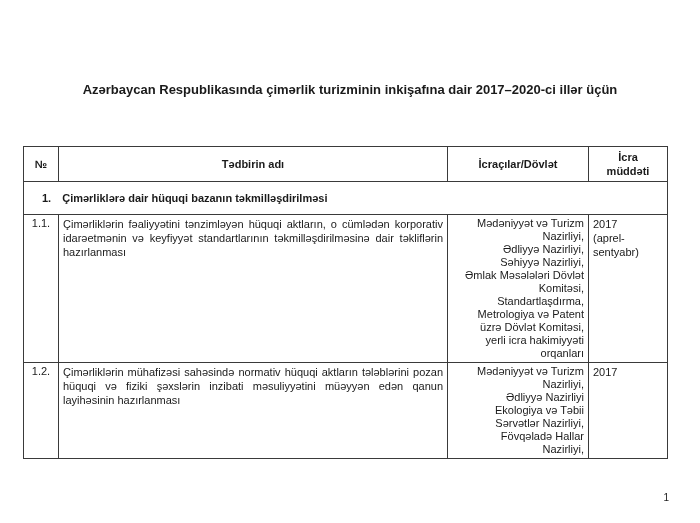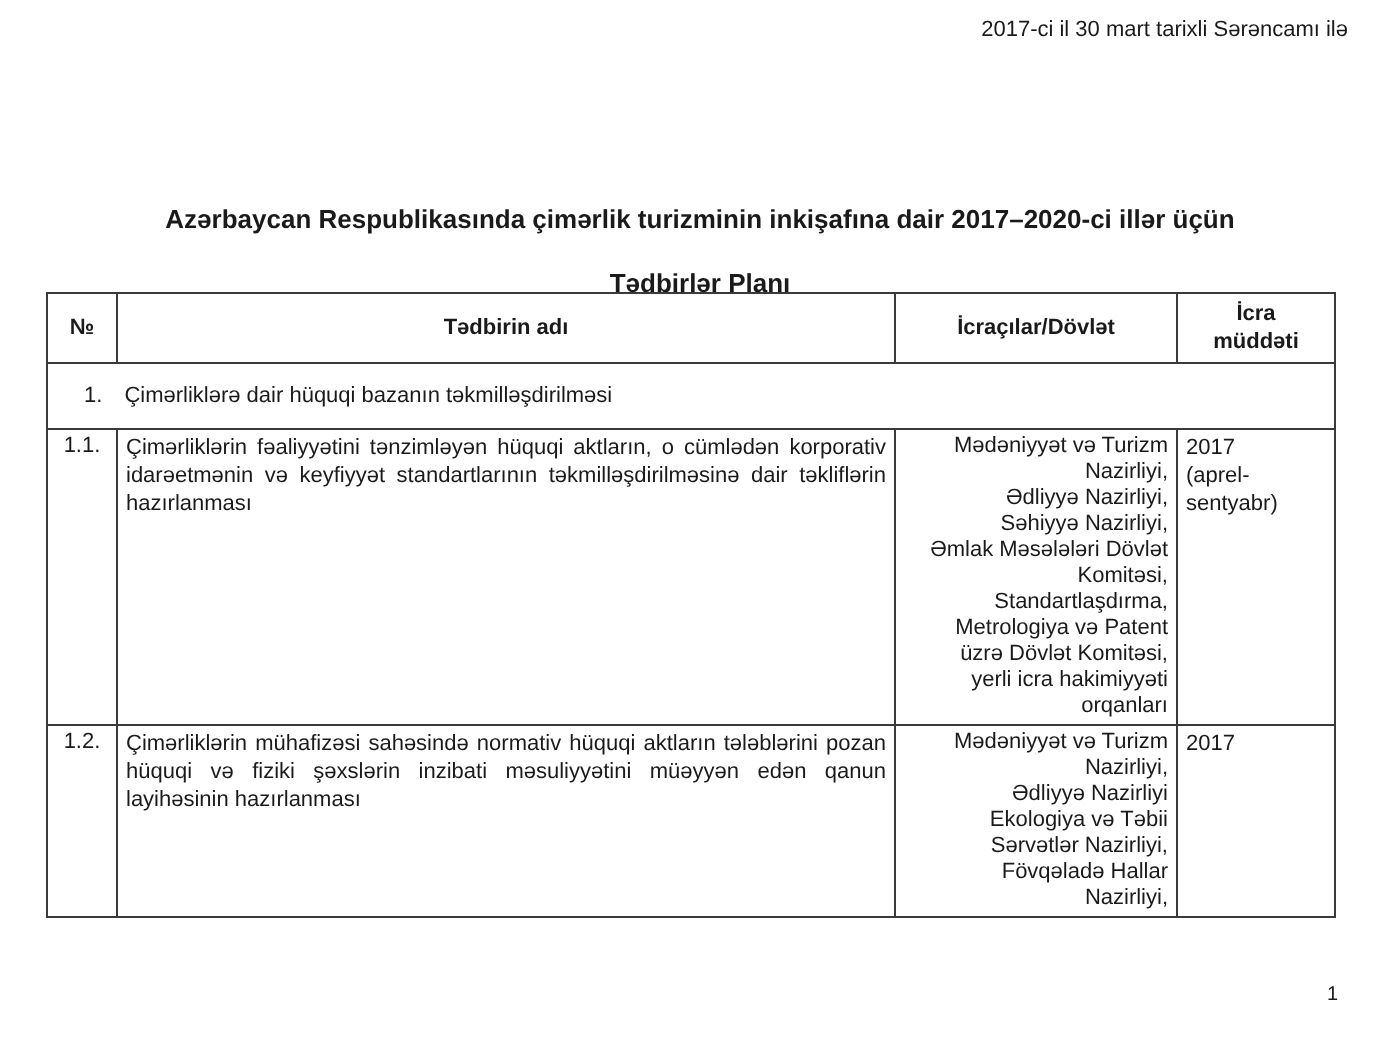--- a/index.html
+++ b/index.html
@@ -24,21 +24,20 @@
     line-height: 17.5px;
   }
   .title-wrap {
     position: absolute;
     top: 82px;
     left: 0;
     right: 0;
     text-align: center;
     font-weight: bold;
     font-size: 13px;
-    margin-top: 20px;
   }
   .title-line2 {
     margin-top: 17px;
   }
   table.measures {
     position: absolute;
     left: 23px;
     top: 146px;
     width: 644px;
     border-collapse: collapse;
@@ -56,21 +55,21 @@
     font-weight: bold;
     text-align: center;
     vertical-align: middle;
     line-height: 14px;
     white-space: pre-line;
     height: 35px;
     padding: 2px 2px;
   }
   tr.section-row td {
     height: 33px;
-    font-weight: normal;
+    font-weight: bold;
     vertical-align: middle;
     padding-left: 18px;
   }
   .section-number {
     margin-right: 11px;
   }
   td.cell-no {
     text-align: center;
     padding-top: 4px;
   }
@@ -99,26 +98,24 @@
     position: absolute;
     top: 492px;
     right: 31px;
     font-size: 10px;
   }
 </style>
 </head>
 <body>
 
 <div class="approval">
-  <div>2017-ci il 30 mart tarixli Sərəncamı ilə</div>
 </div>
 
 <div class="title-wrap">
   <div class="title-line1">Azərbaycan Respublikasında çimərlik turizminin inkişafına dair 2017–2020-ci illər üçün</div>
-  <div class="title-line2">Tədbirlər Planı</div>
 </div>
 
 <table class="measures">
   <colgroup>
     <col style="width:35px">
     <col style="width:389px">
     <col style="width:141px">
     <col style="width:79px">
   </colgroup>
   <tbody>

